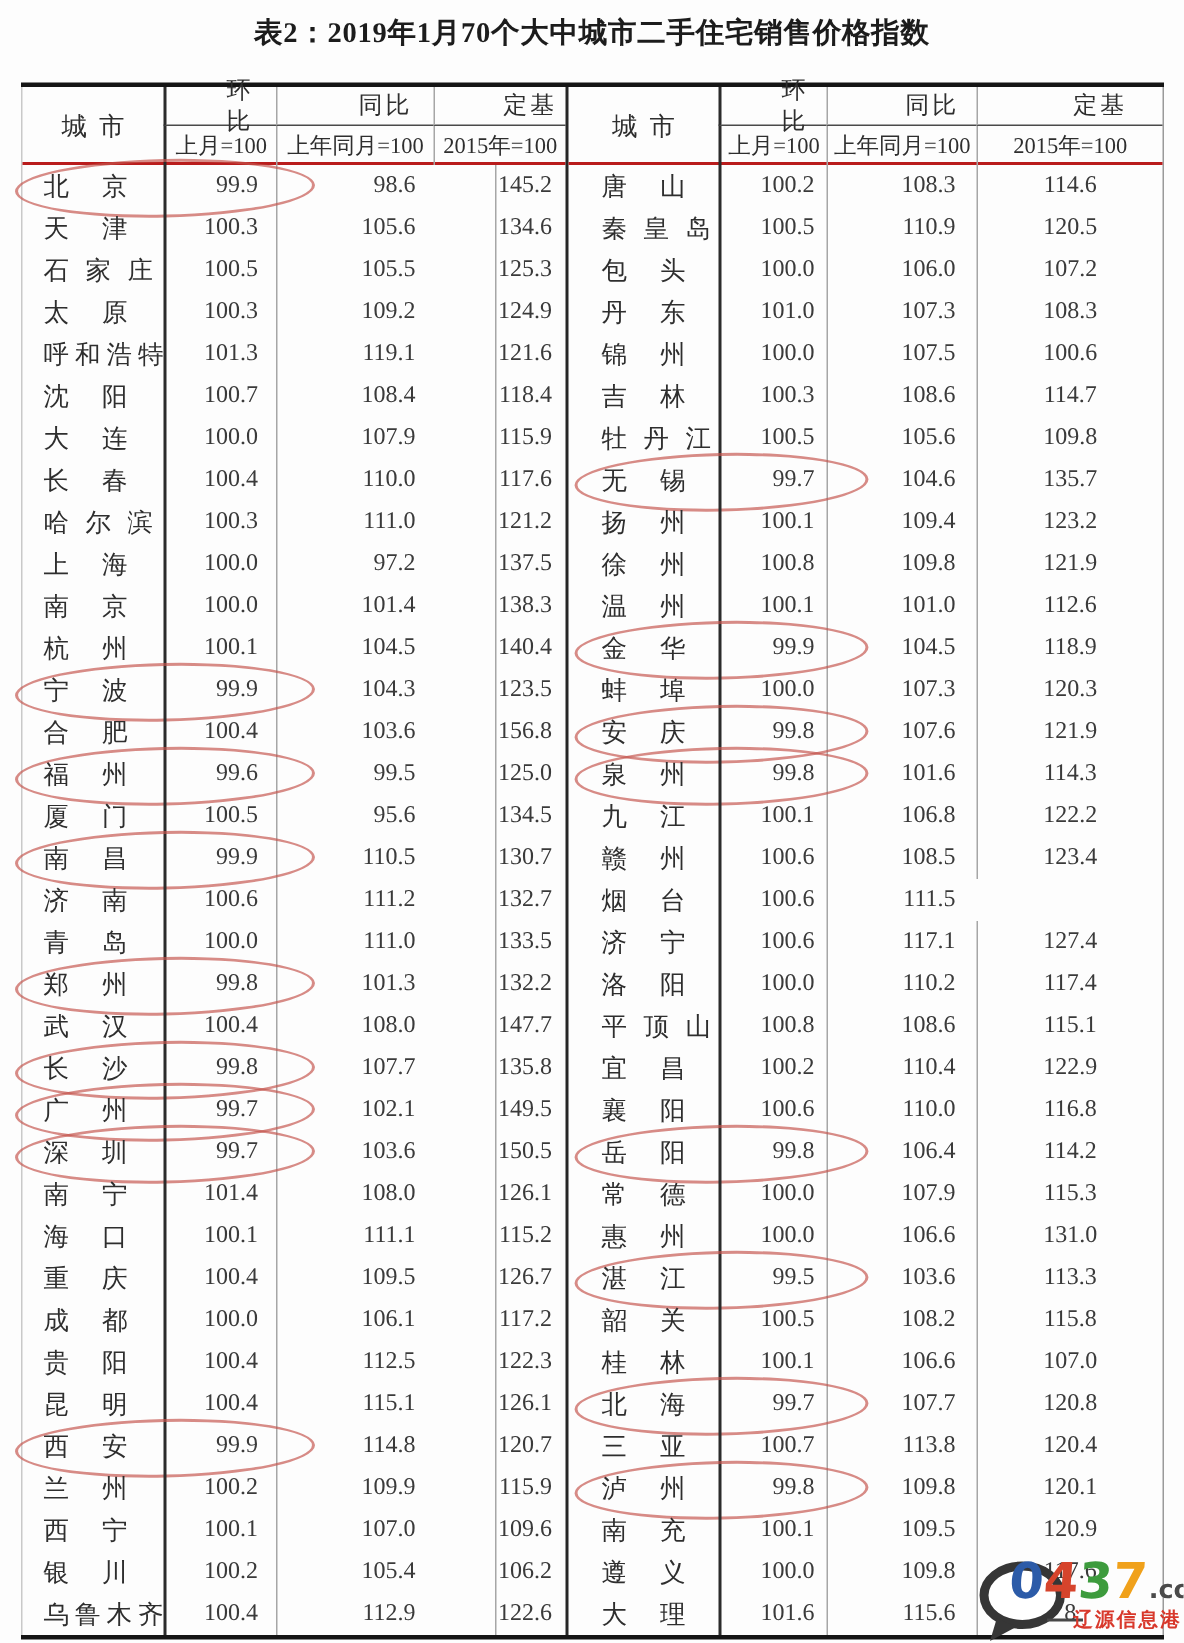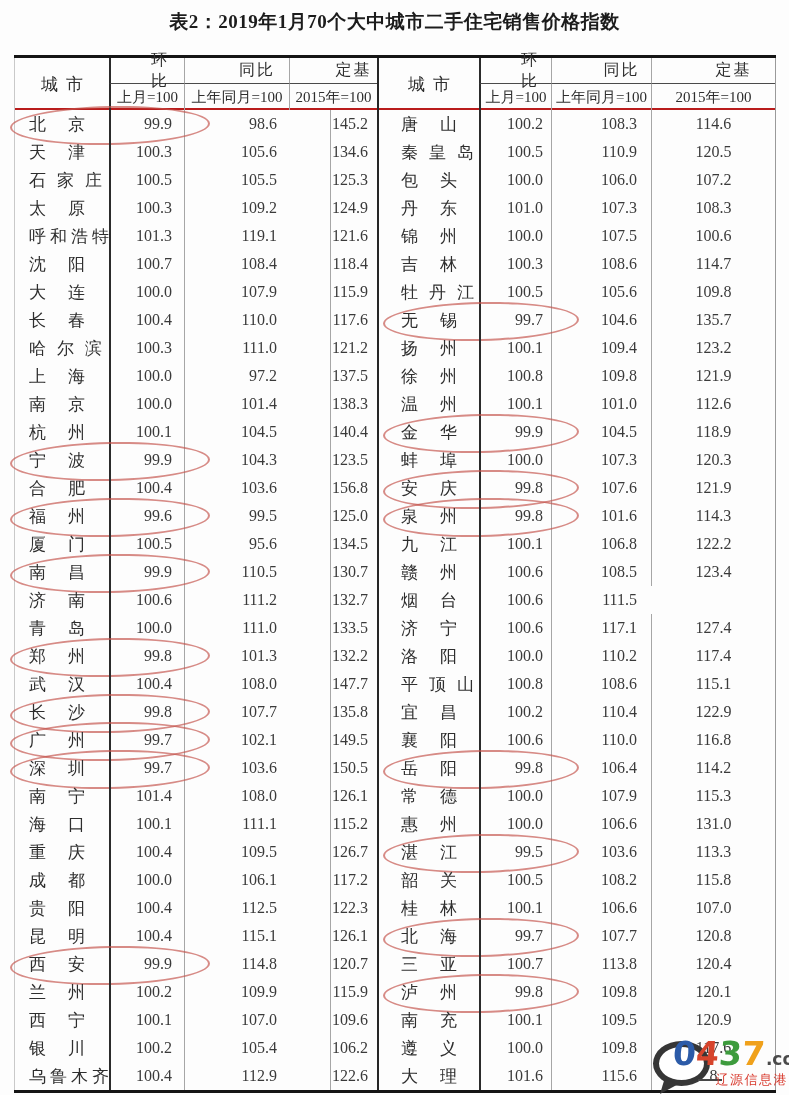--- a/index.html
+++ b/index.html
@@ -86,21 +86,21 @@
   .wm-text{
     position:absolute;left:33px;top:5px;white-space:nowrap;
     font-family:"DejaVu Sans","Liberation Sans",sans-serif;
     font-weight:bold;font-size:33px;line-height:1;
   }
   .wm-digit{display:inline-block;transform:skewX(-4deg);}
   .wm-tld{font-size:17px;color:#4a4a4a;margin-left:1px;font-weight:bold;}
   .wm-underline{position:absolute;right:67px;top:47px;width:24px;height:2px;background:#474747;}
   .wm-caption{
     position:absolute;right:1px;top:39px;
-    font-size:13px;font-weight:normal;color:#d8382b;letter-spacing:1.5px;
+    font-size:13px;font-weight:bold;color:#d8382b;letter-spacing:1.5px;
     font-family:"DejaVu Sans","Liberation Sans",sans-serif;white-space:nowrap;
   }
 </style>
 </head>
 <body>
 
 <div class="page-title">表2：2019年1月70个大中城市二手住宅销售价格指数</div>
 
 <div class="tbl">
 

